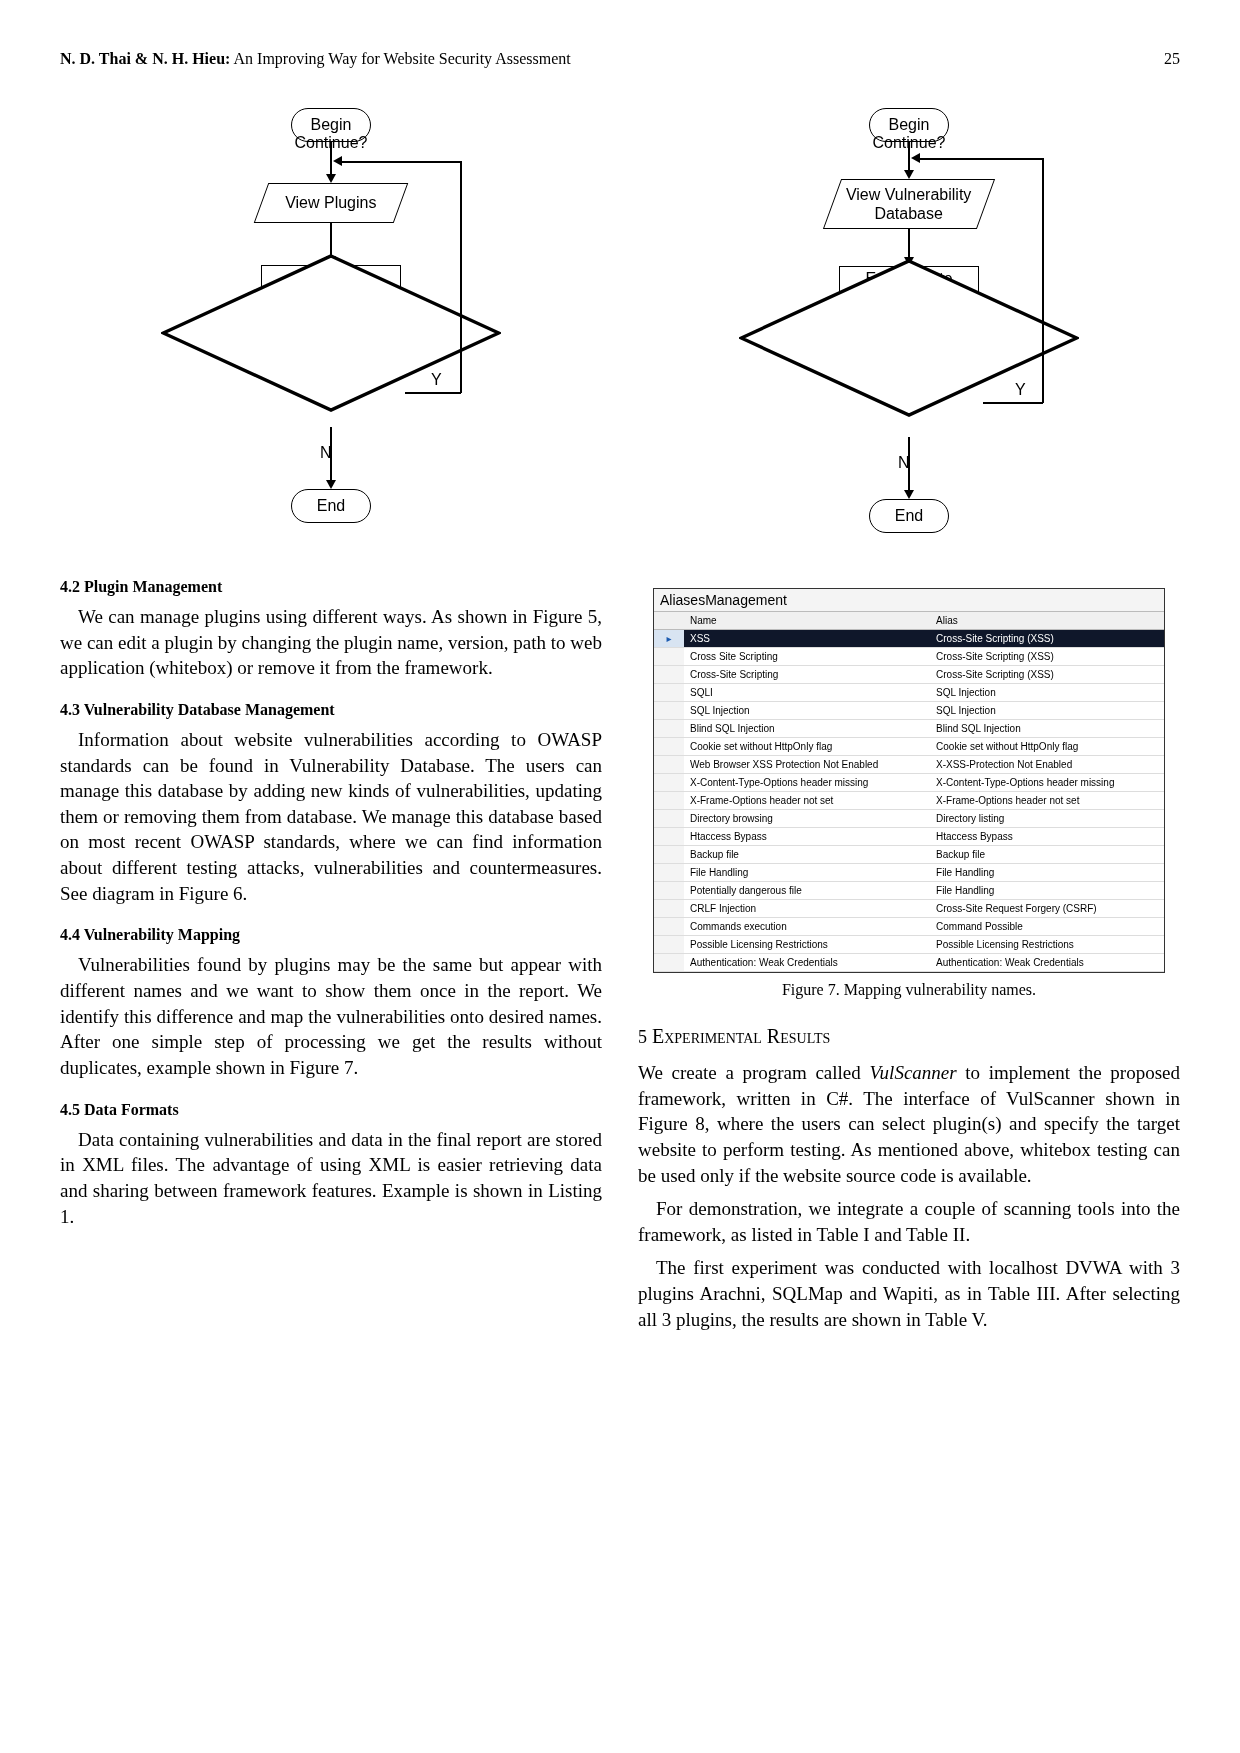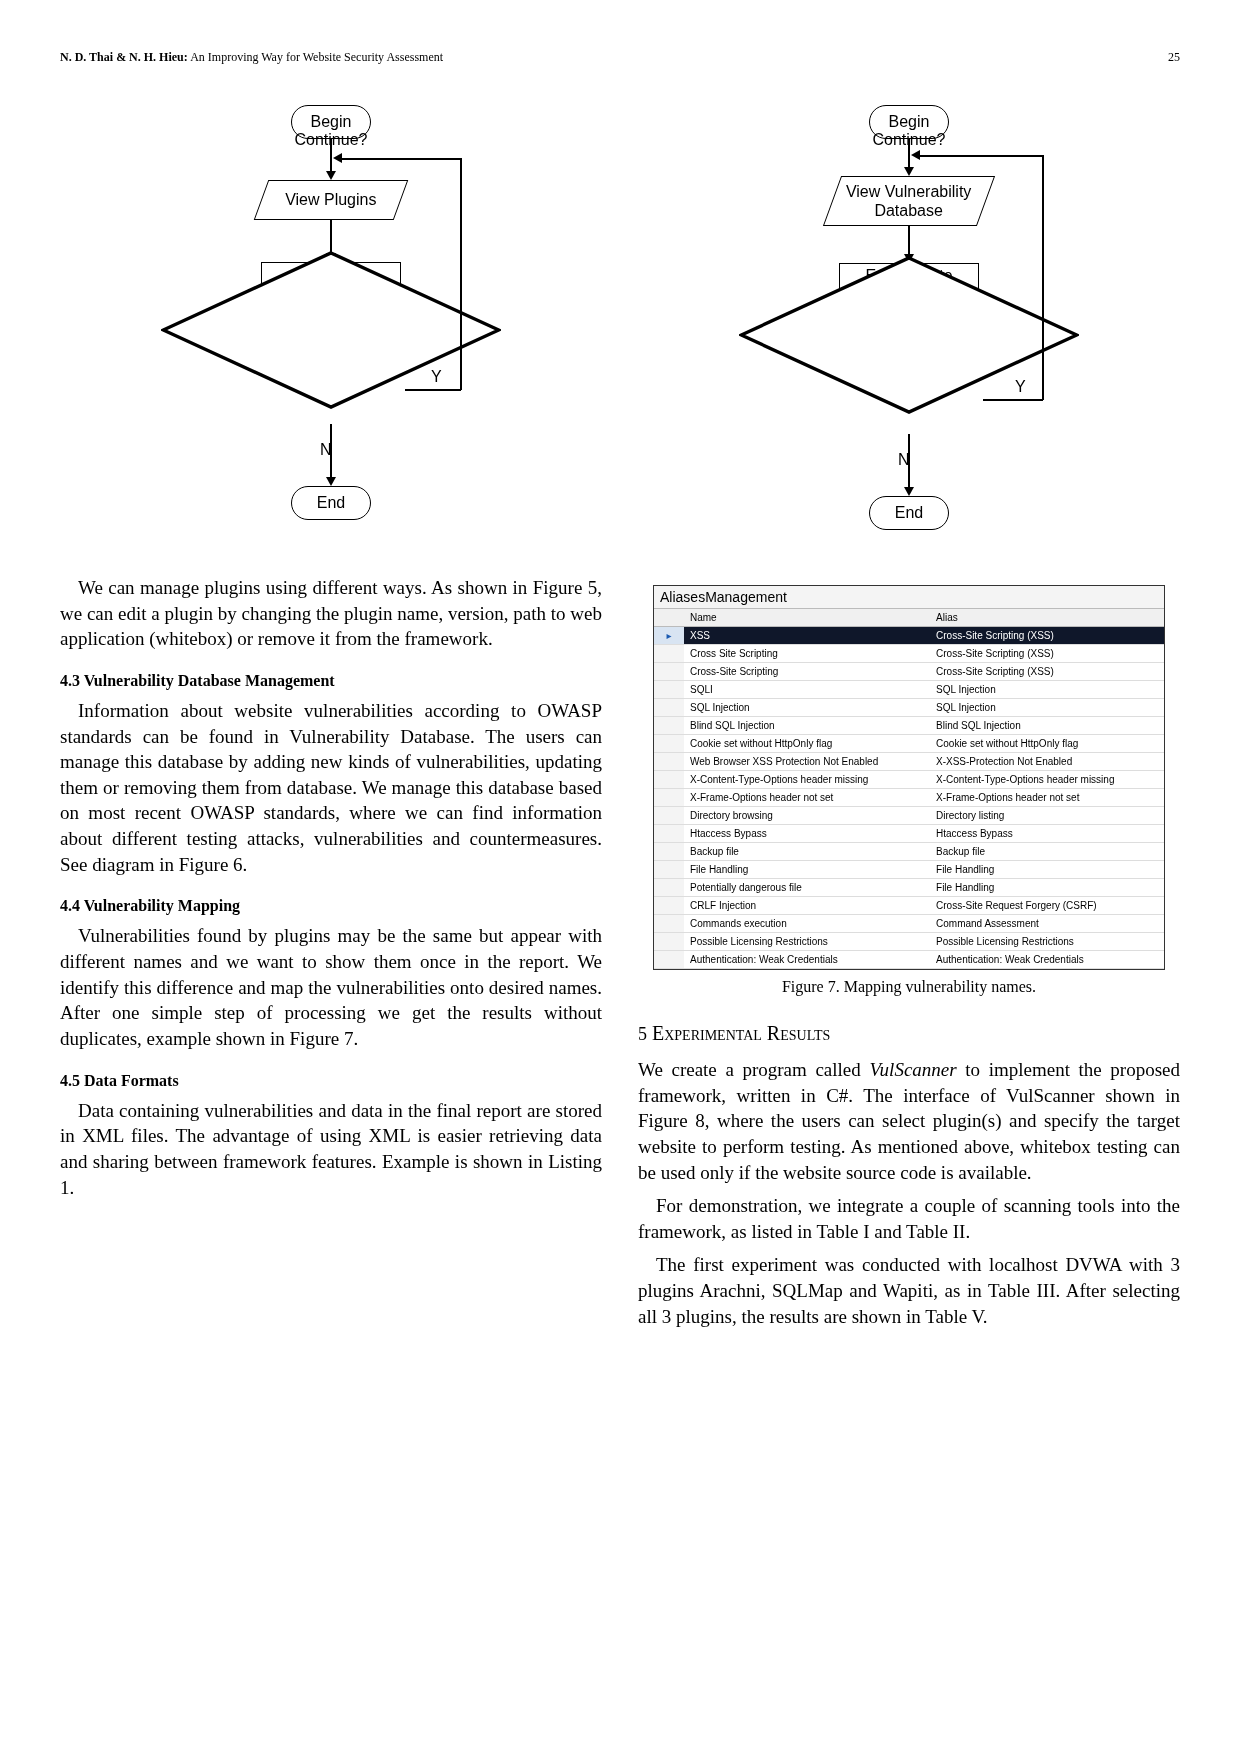--- a/index.html
+++ b/index.html
@@ -12,21 +12,21 @@
   .page {
     width: 1240px;
     height: 1753px;
     position: relative;
     box-sizing: border-box;
     padding: 50px 60px 60px 60px;
   }
   .header {
     display: flex;
     justify-content: space-between;
-    font-size: 12px;
+    font-size: 16px;
     margin-bottom: 30px;
     align-items: center;
   }
   .header .left { }
   .header .right { }
   .authors { font-weight: bold; }
   .columns {
     display: flex;
     gap: 36px;
   }
@@ -215,20 +215,21 @@
 
         <div class="arrow v" style="left:169px; top:319px; height:55px;"></div>
         <div class="flabel" style="left:159px; top:336px;">N</div>
         <div class="ahead down" style="left:164.5px; top:372px;"></div>
 
         <div class="node round" style="left:130px; top:381px; width:80px; height:34px;">
             <span>End</span>
           </div>
       </div>
 
+      <div class="section-head">4.2 Plugin Management</div>
       <p class="body">We can manage plugins using different ways. As shown in Figure 5, we can edit a plugin by changing the plugin name, version, path to web application (whitebox) or remove it from the framework.</p>
 
       <div class="section-head">4.3 Vulnerability Database Management</div>
       <p class="body">Information about website vulnerabilities according to OWASP standards can be found in Vulnerability Database. The users can manage this database by adding new kinds of vulnerabilities, updating them or removing them from database. We manage this database based on most recent OWASP standards, where we can find information about different testing attacks, vulnerabilities and countermeasures. See diagram in Figure 6.</p>
 
       <div class="section-head">4.4 Vulnerability Mapping</div>
       <p class="body">Vulnerabilities found by plugins may be the same but appear with different names and we want to show them once in the report. We identify this difference and map the vulnerabilities onto desired names. After one simple step of processing we get the results without duplicates, example shown in Figure 7.</p>
 
       <div class="section-head">4.5 Data Formats</div>
       <p class="body">Data containing vulnerabilities and data in the final report are stored in XML files. The advantage of using XML is easier retrieving data and sharing between framework features. Example is shown in Listing 1.</p>
@@ -362,21 +363,21 @@
                 <td>File Handling</td>
               </tr>
               <tr>
                 <td></td>
                 <td>CRLF Injection</td>
                 <td>Cross-Site Request Forgery (CSRF)</td>
               </tr>
               <tr>
                 <td></td>
                 <td>Commands execution</td>
-                <td>Command Assessment</td>
+                <td>Command Possible</td>
               </tr>
               <tr>
                 <td></td>
                 <td>Possible Licensing Restrictions</td>
                 <td>Possible Licensing Restrictions</td>
               </tr>
               <tr>
                 <td></td>
                 <td>Authentication: Weak Credentials</td>
                 <td>Authentication: Weak Credentials</td>

